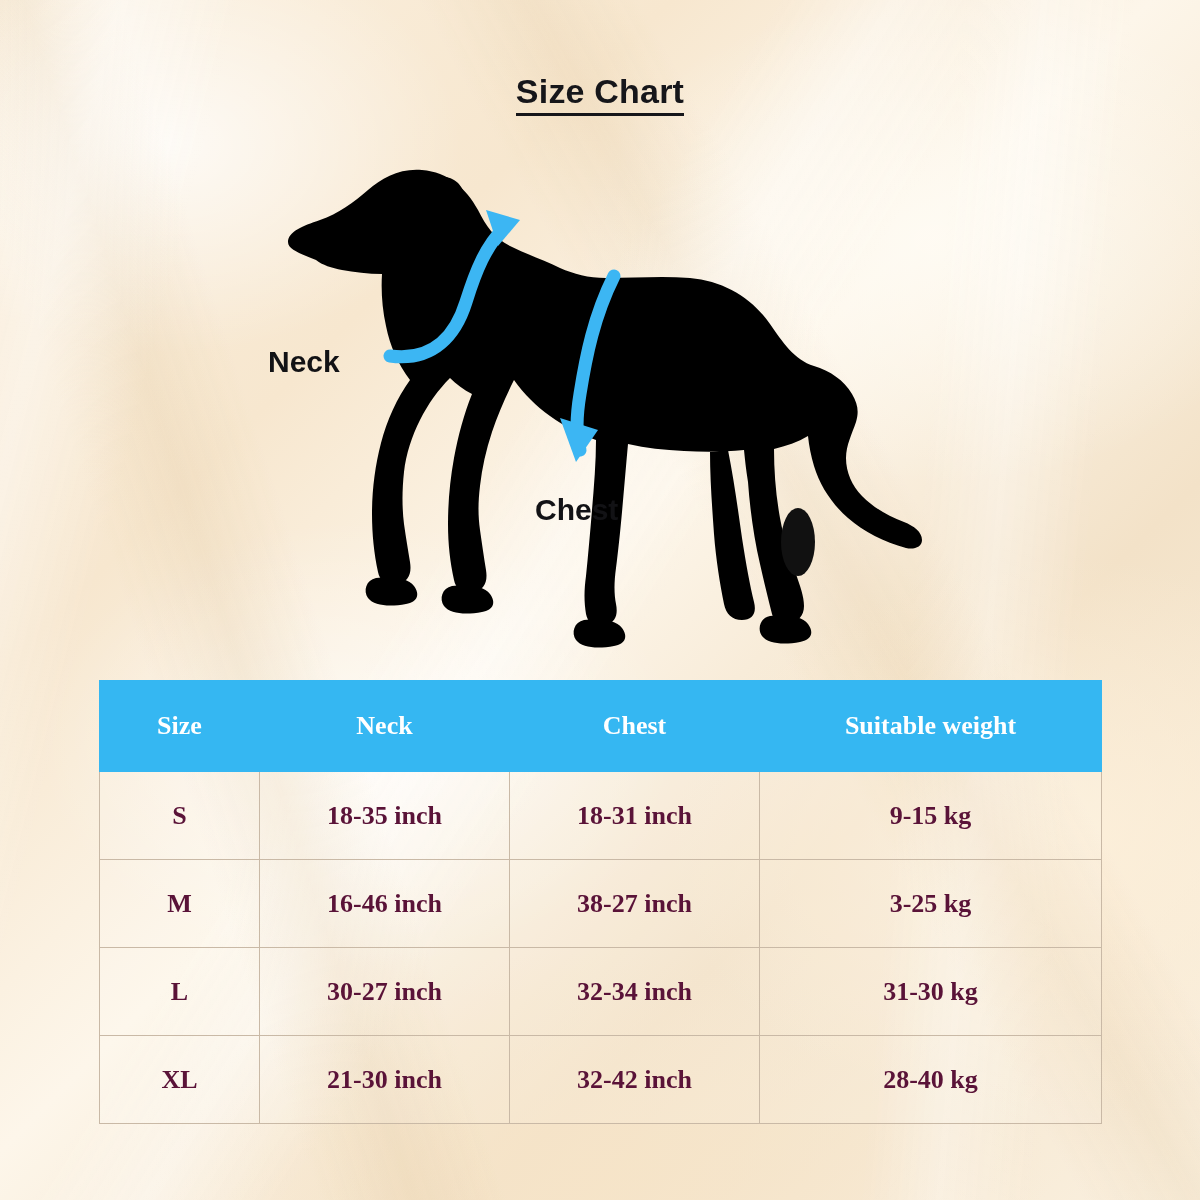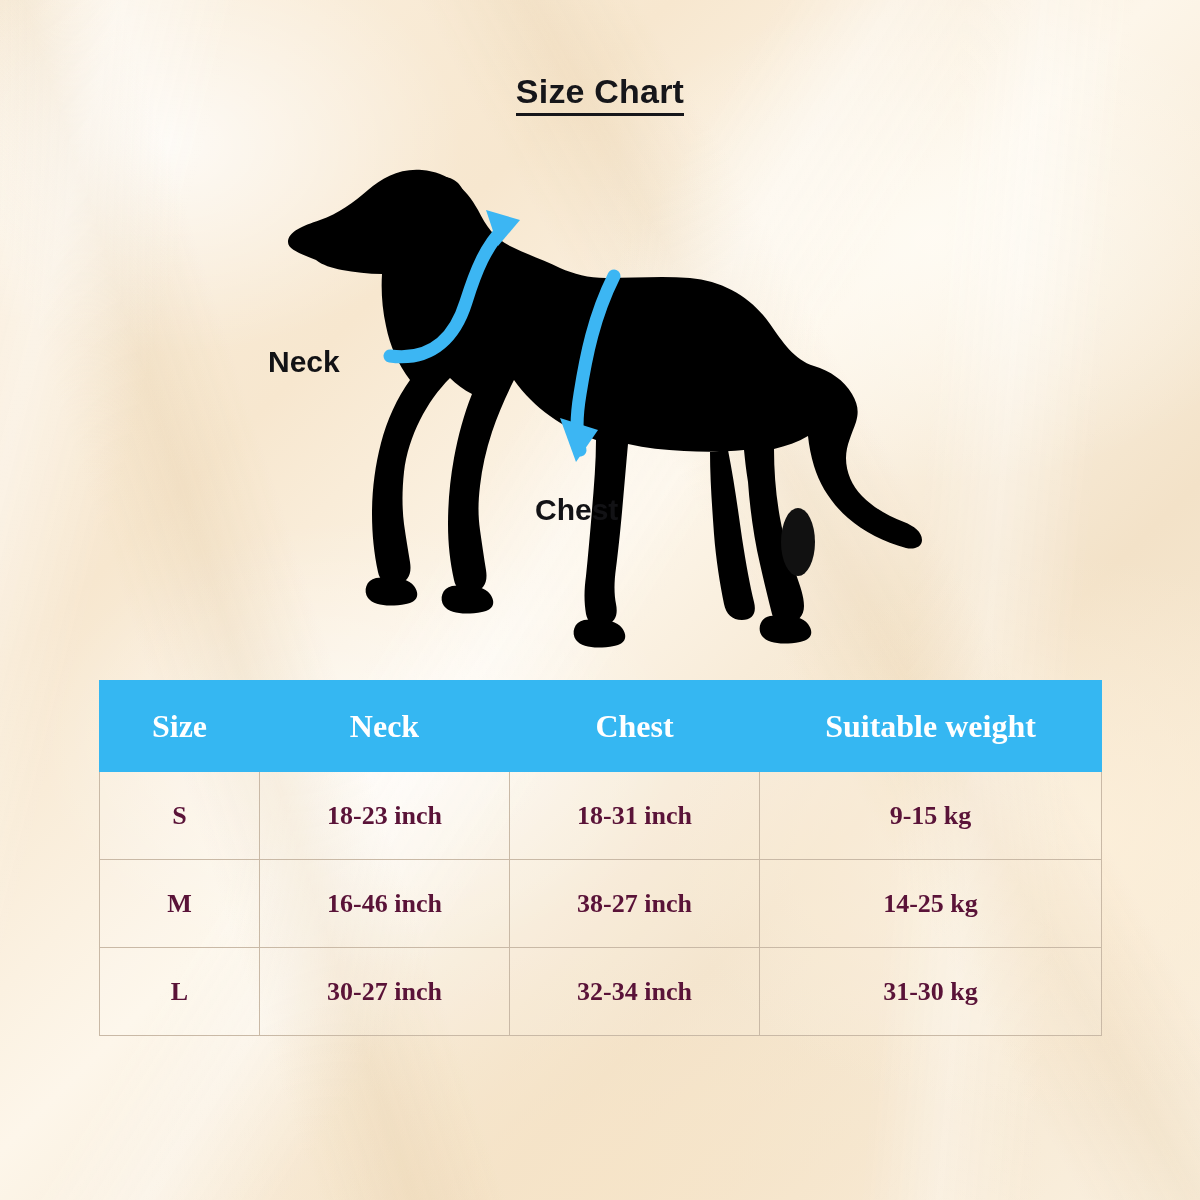--- a/index.html
+++ b/index.html
@@ -81,21 +81,21 @@
     table-layout: fixed;
   }
   #size-table th, #size-table td {
     border: 1px solid #c9b9a6;
     text-align: center;
     font-family: "Liberation Serif", serif;
   }
   #size-table thead th {
     background: #35b7f2;
     color: #ffffff;
-    font-size: 32px;
+    font-size: 26px;
     font-weight: bold;
     height: 88px;
     border-color: #35b7f2;
   }
   #size-table tbody td {
     height: 85px;
     font-size: 26px;
     font-weight: bold;
     color: #5a1338;
     background: rgba(255,255,255,0.12);
@@ -224,31 +224,37 @@
       <tr>
         <th>Size</th>
         <th>Neck</th>
         <th>Chest</th>
         <th>Suitable weight</th>
       </tr>
     </thead>
     <tbody>
       <tr>
         <td>S</td>
-        <td>18-23 inch</td>
+        <td>18-35 inch</td>
         <td>18-31 inch</td>
         <td>9-15 kg</td>
       </tr>
       <tr>
         <td>M</td>
         <td>16-46 inch</td>
         <td>38-27 inch</td>
-        <td>14-25 kg</td>
+        <td>3-25 kg</td>
       </tr>
       <tr>
         <td>L</td>
         <td>30-27 inch</td>
         <td>32-34 inch</td>
         <td>31-30 kg</td>
       </tr>
+      <tr>
+        <td>XL</td>
+        <td>21-30 inch</td>
+        <td>32-42 inch</td>
+        <td>28-40 kg</td>
+      </tr>
     </tbody>
   </table>
 </div>
 
 </body></html>

